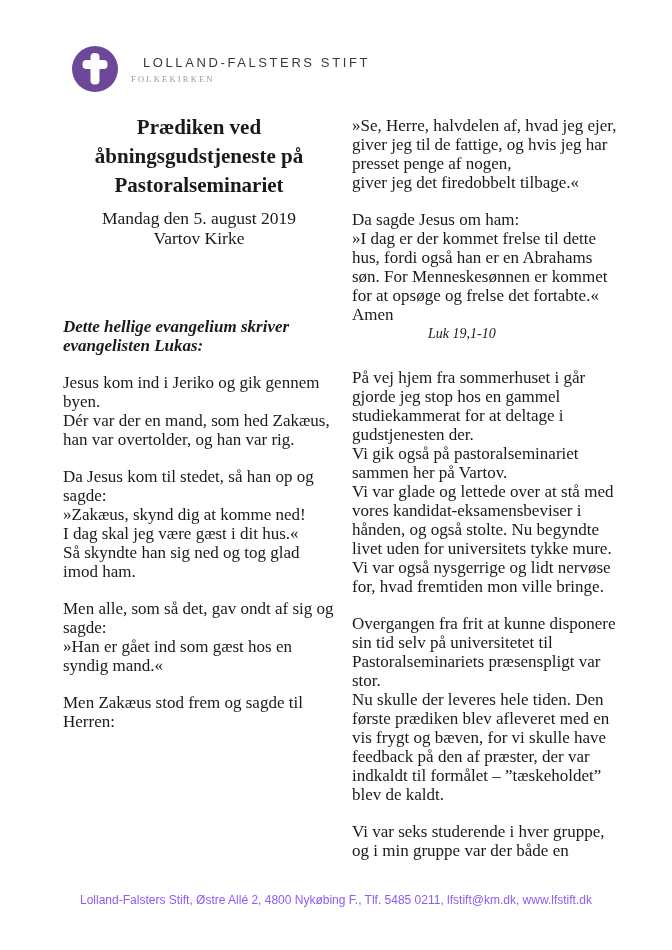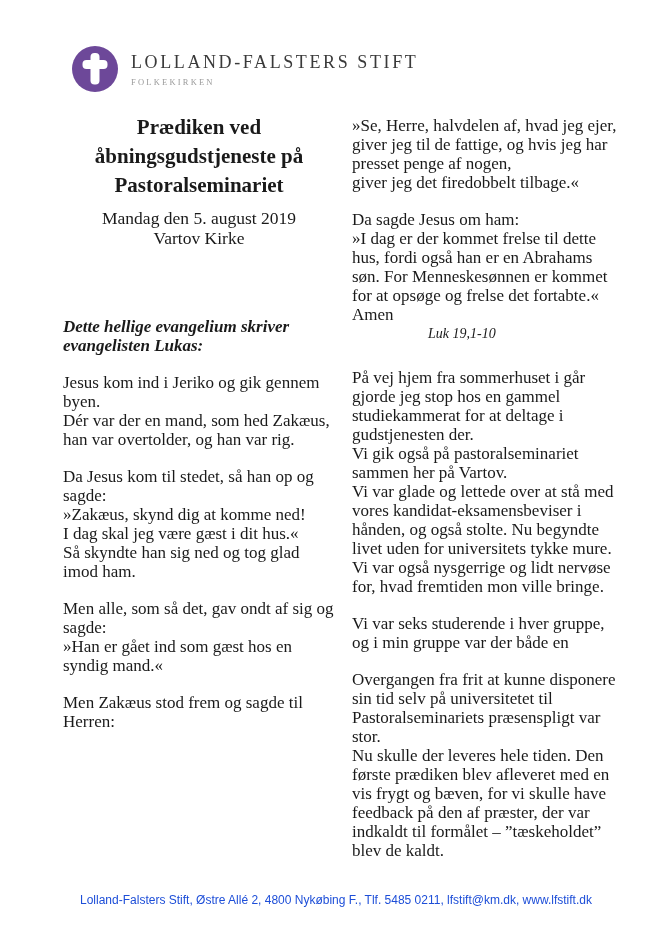--- a/index.html
+++ b/index.html
@@ -13,22 +13,23 @@
     color:#1a1a1a;
     overflow:hidden;
   }
   
   .brand {
     position:absolute; left:72px; top:46px;
     display:flex; align-items:center; gap:13px;
   }
   .brand-logo { width:46px; height:46px; display:block; }
   .brand-text .org-name {
-    font-size:18px; letter-spacing:2.6px; color:#3a3a3a;
-    font-family:Liberation Serif, serif;
+    font-size:13px; letter-spacing:2.6px; color:#3a3a3a;
+    font-family:Liberation Sans, sans-serif;
+    margin-left:12px;
   }
   .brand-text .org-sub {
     font-size:8.5px; letter-spacing:2.2px; color:#9b9b9b; margin-top:4px;
   }
   
   .col { position:absolute; }
   .col-left  { left:63px;  top:113px; width:272px; }
   .col-right { left:352px; top:116px; width:292px; }
 
   h1.doc-title {
@@ -46,21 +47,21 @@
   p.intro { margin-top:69px; font-weight:bold; font-style:italic; }
   p.tight { margin-bottom:2px; }
   .scripture-ref {
     font-size:14px; font-style:italic; padding-left:76px;
     margin:2px 0 26px 0;
   }
   footer.page-footer {
     position:absolute; left:0; right:0; top:893px;
     text-align:center;
     font-family:"Liberation Sans", sans-serif;
-    font-size:12px; color:#1d4ed8;
+    font-size:12px; color:#8b5cf6;
   }
 </style>
 </head>
 <body>
 
 <div class="page">
 
   <header class="brand">
     <span>
       <svg class="brand-logo" viewBox="0 0 46 46" aria-hidden="true">
@@ -119,29 +120,29 @@
 studiekammerat for at deltage i
 gudstjenesten der.
 Vi gik også på pastoralseminariet
 sammen her på Vartov.
 Vi var glade og lettede over at stå med
 vores kandidat-eksamensbeviser i
 hånden, og også stolte. Nu begyndte
 livet uden for universitets tykke mure.
 Vi var også nysgerrige og lidt nervøse
 for, hvad fremtiden mon ville bringe.</p>
-    <p class="para">Vi var seks studerende i hver gruppe,
-og i min gruppe var der både en</p>
     <p class="para">Overgangen fra frit at kunne disponere
 sin tid selv på universitetet til
 Pastoralseminariets præsenspligt var
 stor.
 Nu skulle der leveres hele tiden. Den
 første prædiken blev afleveret med en
 vis frygt og bæven, for vi skulle have
 feedback på den af præster, der var
 indkaldt til formålet – ”tæskeholdet”
 blev de kaldt.</p>
+    <p class="para">Vi var seks studerende i hver gruppe,
+og i min gruppe var der både en</p>
   </div>
 
   <footer class="page-footer">Lolland-Falsters Stift, Østre Allé 2, 4800 Nykøbing F., Tlf. 5485 0211, lfstift@km.dk, www.lfstift.dk</footer>
 
 </div>
 
 </body></html>

